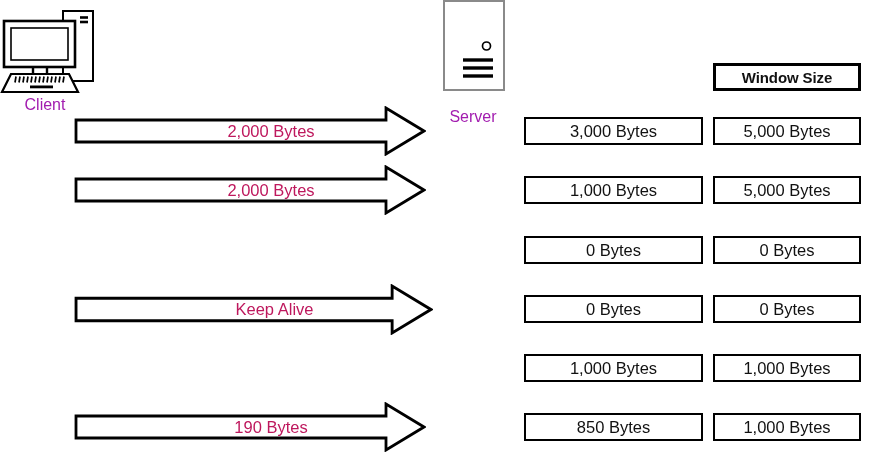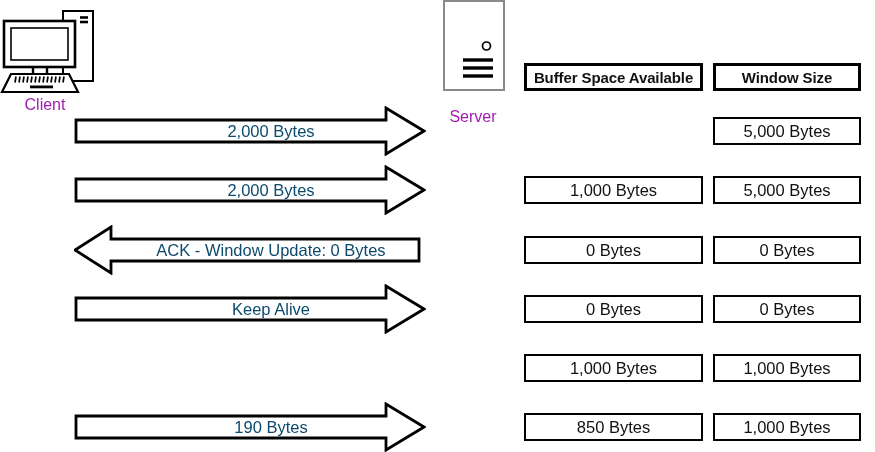--- a/index.html
+++ b/index.html
@@ -34,21 +34,21 @@
     inset: 0;
     display: block;
   }
   .arrow-label {
     position: absolute;
     inset: 0;
     display: flex;
     align-items: center;
     justify-content: center;
     font-size: 16.5px;
-    color: #0c4a6e;
+    color: #be185d;
     pointer-events: none;
     margin-left: 42px;
   }
 
   
   .hdr {
     position: absolute;
     top: 63px;
     height: 28px;
     box-sizing: border-box;
@@ -116,50 +116,44 @@
 
   <svg class="abs" style="left:440px; top:0px;" width="68" height="92" viewBox="0 0 68 92">
     <rect x="4" y="1" width="60" height="89" fill="#ffffff" stroke="#8a8a8a" stroke-width="2"></rect>
     <circle cx="46.5" cy="46" r="4" fill="#ffffff" stroke="#000000" stroke-width="1.7"></circle>
     <line x1="23" y1="60" x2="53" y2="60" stroke="#000000" stroke-width="3.4"></line>
     <line x1="23" y1="68" x2="53" y2="68" stroke="#000000" stroke-width="3.4"></line>
     <line x1="23" y1="76" x2="53" y2="76" stroke="#000000" stroke-width="3.4"></line>
   </svg>
   <div class="endpoint-label" style="left:440px; top:80px; width:66px;margin-top:28px;">Server</div>
 
-  <div class="hdr col-buffer">Buffer Space Available</div>
   <div class="hdr col-window">Window Size</div>
 
   <div class="arrow-row" style="top:106px;">
     <svg viewBox="0 0 352 50">
       <polygon points="2,14 312,14 312,2 350,25 312,48 312,36 2,36" fill="#ffffff" stroke="#000000" stroke-width="2.8"></polygon>
     </svg>
     <div class="arrow-label">2,000 Bytes</div>
   </div>
+  <div class="cell col-buffer" style="top:117px;">3,000 Bytes</div>
   <div class="cell col-window" style="top:117px;">5,000 Bytes</div>
 
   <div class="arrow-row" style="top:165px;">
     <svg viewBox="0 0 352 50">
       <polygon points="2,14 312,14 312,2 350,25 312,48 312,36 2,36" fill="#ffffff" stroke="#000000" stroke-width="2.8"></polygon>
     </svg>
     <div class="arrow-label">2,000 Bytes</div>
   </div>
   <div class="cell col-buffer" style="top:176px;">1,000 Bytes</div>
   <div class="cell col-window" style="top:176px;">5,000 Bytes</div>
 
-  <div class="arrow-row" style="top:225px;">
-    <svg viewBox="0 0 352 50">
-      <polygon points="345,14 37,14 37,2 1,25 37,48 37,36 345,36" fill="#ffffff" stroke="#000000" stroke-width="2.8"></polygon>
-    </svg>
-    <div class="arrow-label">ACK - Window Update: 0 Bytes</div>
-  </div>
   <div class="cell col-buffer" style="top:236px;">0 Bytes</div>
   <div class="cell col-window" style="top:236px;">0 Bytes</div>
 
-  <div class="arrow-row" style="top:284px;">
+  <div class="arrow-row" style="top:284px;padding-left:7px;">
     <svg viewBox="0 0 352 50">
       <polygon points="2,14 312,14 312,2 350,25 312,48 312,36 2,36" fill="#ffffff" stroke="#000000" stroke-width="2.8"></polygon>
     </svg>
     <div class="arrow-label">Keep Alive</div>
   </div>
   <div class="cell col-buffer" style="top:295px;">0 Bytes</div>
   <div class="cell col-window" style="top:295px;">0 Bytes</div>
 
   <div class="cell col-buffer" style="top:354px;">1,000 Bytes</div>
   <div class="cell col-window" style="top:354px;">1,000 Bytes</div>

